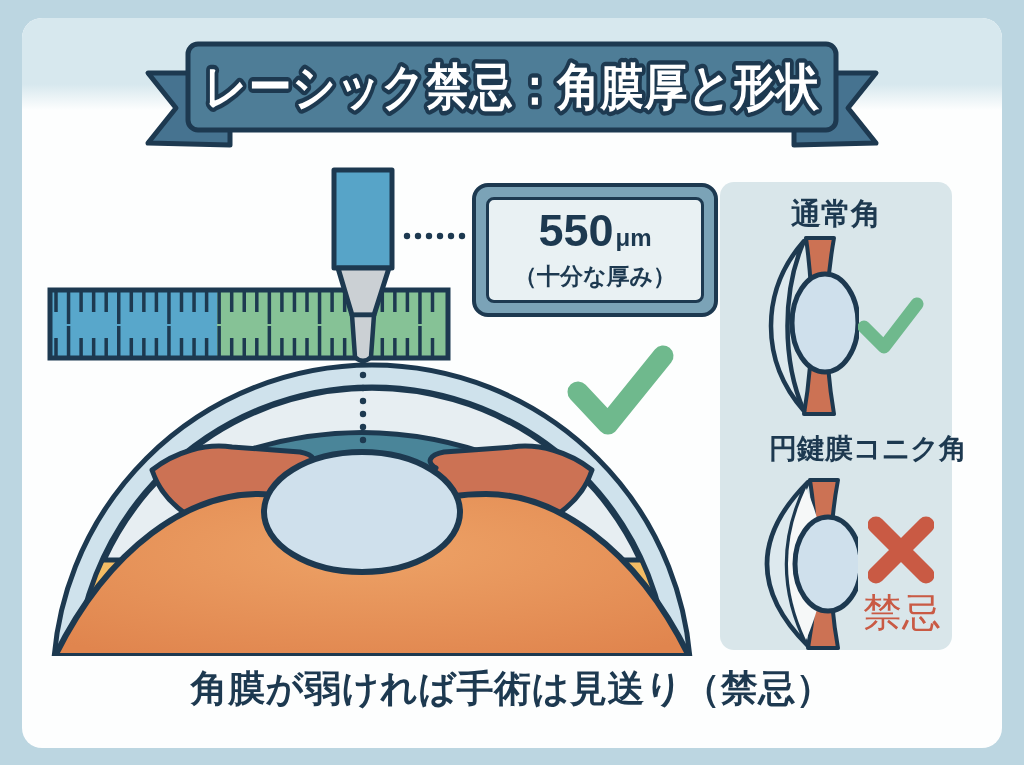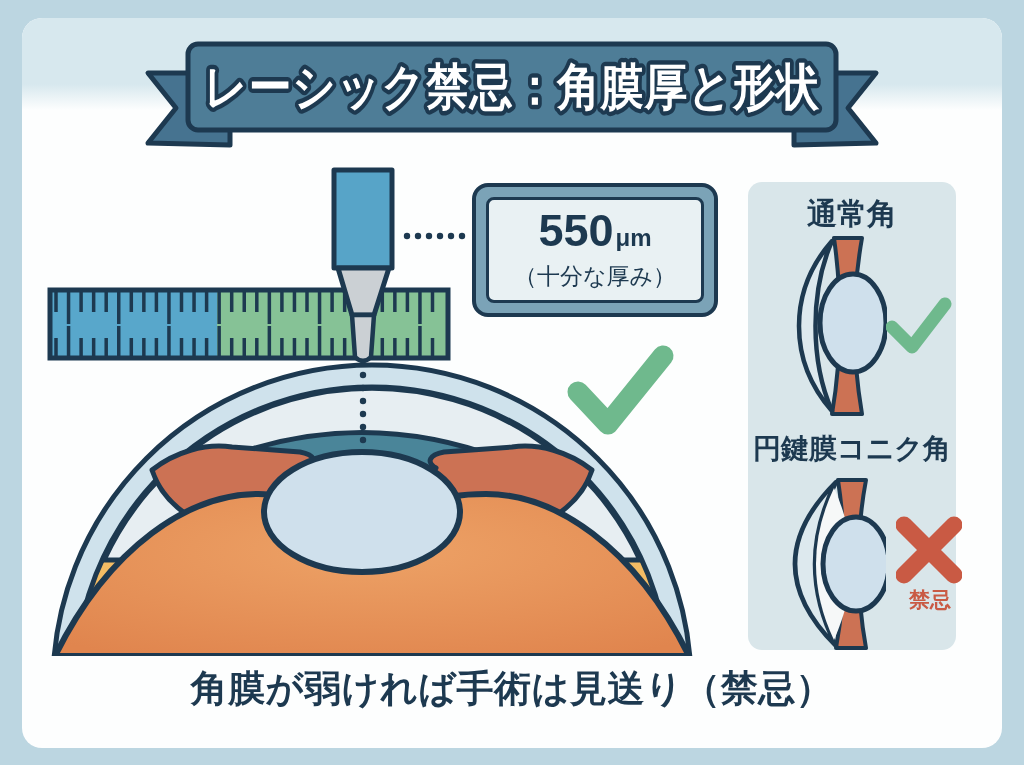--- a/index.html
+++ b/index.html
@@ -30,38 +30,38 @@
     box-sizing:border-box;
   }
   .measure-box .inner{
     position:absolute;left:10px;top:10px;right:10px;bottom:10px;
     background:var(--box_inner);border:3px solid var(--navy);border-radius:8px;
     display:flex;flex-direction:column;align-items:center;justify-content:center;
     color:var(--navy);
   }
   .measure-line1{font-size:45px;font-weight:900;line-height:1;display:flex;align-items:baseline;}
   .measure-line1 .unit{font-size:24px;font-weight:800;margin-left:2px;}
-  .measure-line2{font-size:23px;font-weight:400;margin-top:8px;white-space:nowrap;}
+  .measure-line2{font-size:23px;font-weight:700;margin-top:8px;white-space:nowrap;}
   #side-panel{
-    position:absolute;left:748px;top:182px;width:208px;height:468px;
+    position:absolute;left:720px;top:182px;width:232px;height:468px;
     background:var(--panel_bg);border-radius:14px;
   }
   .panel-label{
     position:absolute;left:0;width:100%;text-align:center;
     color:var(--navy);font-weight:800;white-space:nowrap;
   }
   #panel-label-normal{top:12px;font-size:30px;}
-  #panel-label-kc{top:248px;font-size:28px;letter-spacing:0px;}
+  #panel-label-kc{top:248px;font-size:28px;letter-spacing:0px;margin-left:32px;}
   #diag-normal{left:34px;top:53px;width:105px;height:182px;}
   #diag-kc{left:20px;top:296px;width:118px;height:172px;}
   #panel-check{left:138px;top:115px;width:66px;height:58px;}
   #panel-cross{left:148px;top:334px;width:66px;height:68px;}
   #panel-verdict{
     position:absolute;left:122px;top:404px;width:120px;text-align:center;
-    color:var(--cross_red);font-size:21px;font-weight:700;
+    color:var(--cross_red);font-size:39px;font-weight:400;
   }
   #main-check{left:560px;top:340px;width:120px;height:110px;}
   #caption{
     position:absolute;left:0;top:664px;width:100%;text-align:center;
     color:var(--navy);font-size:37px;font-weight:800;letter-spacing:0.5px;
     white-space:nowrap;
   }
 </style>
 </head>
 <body>

